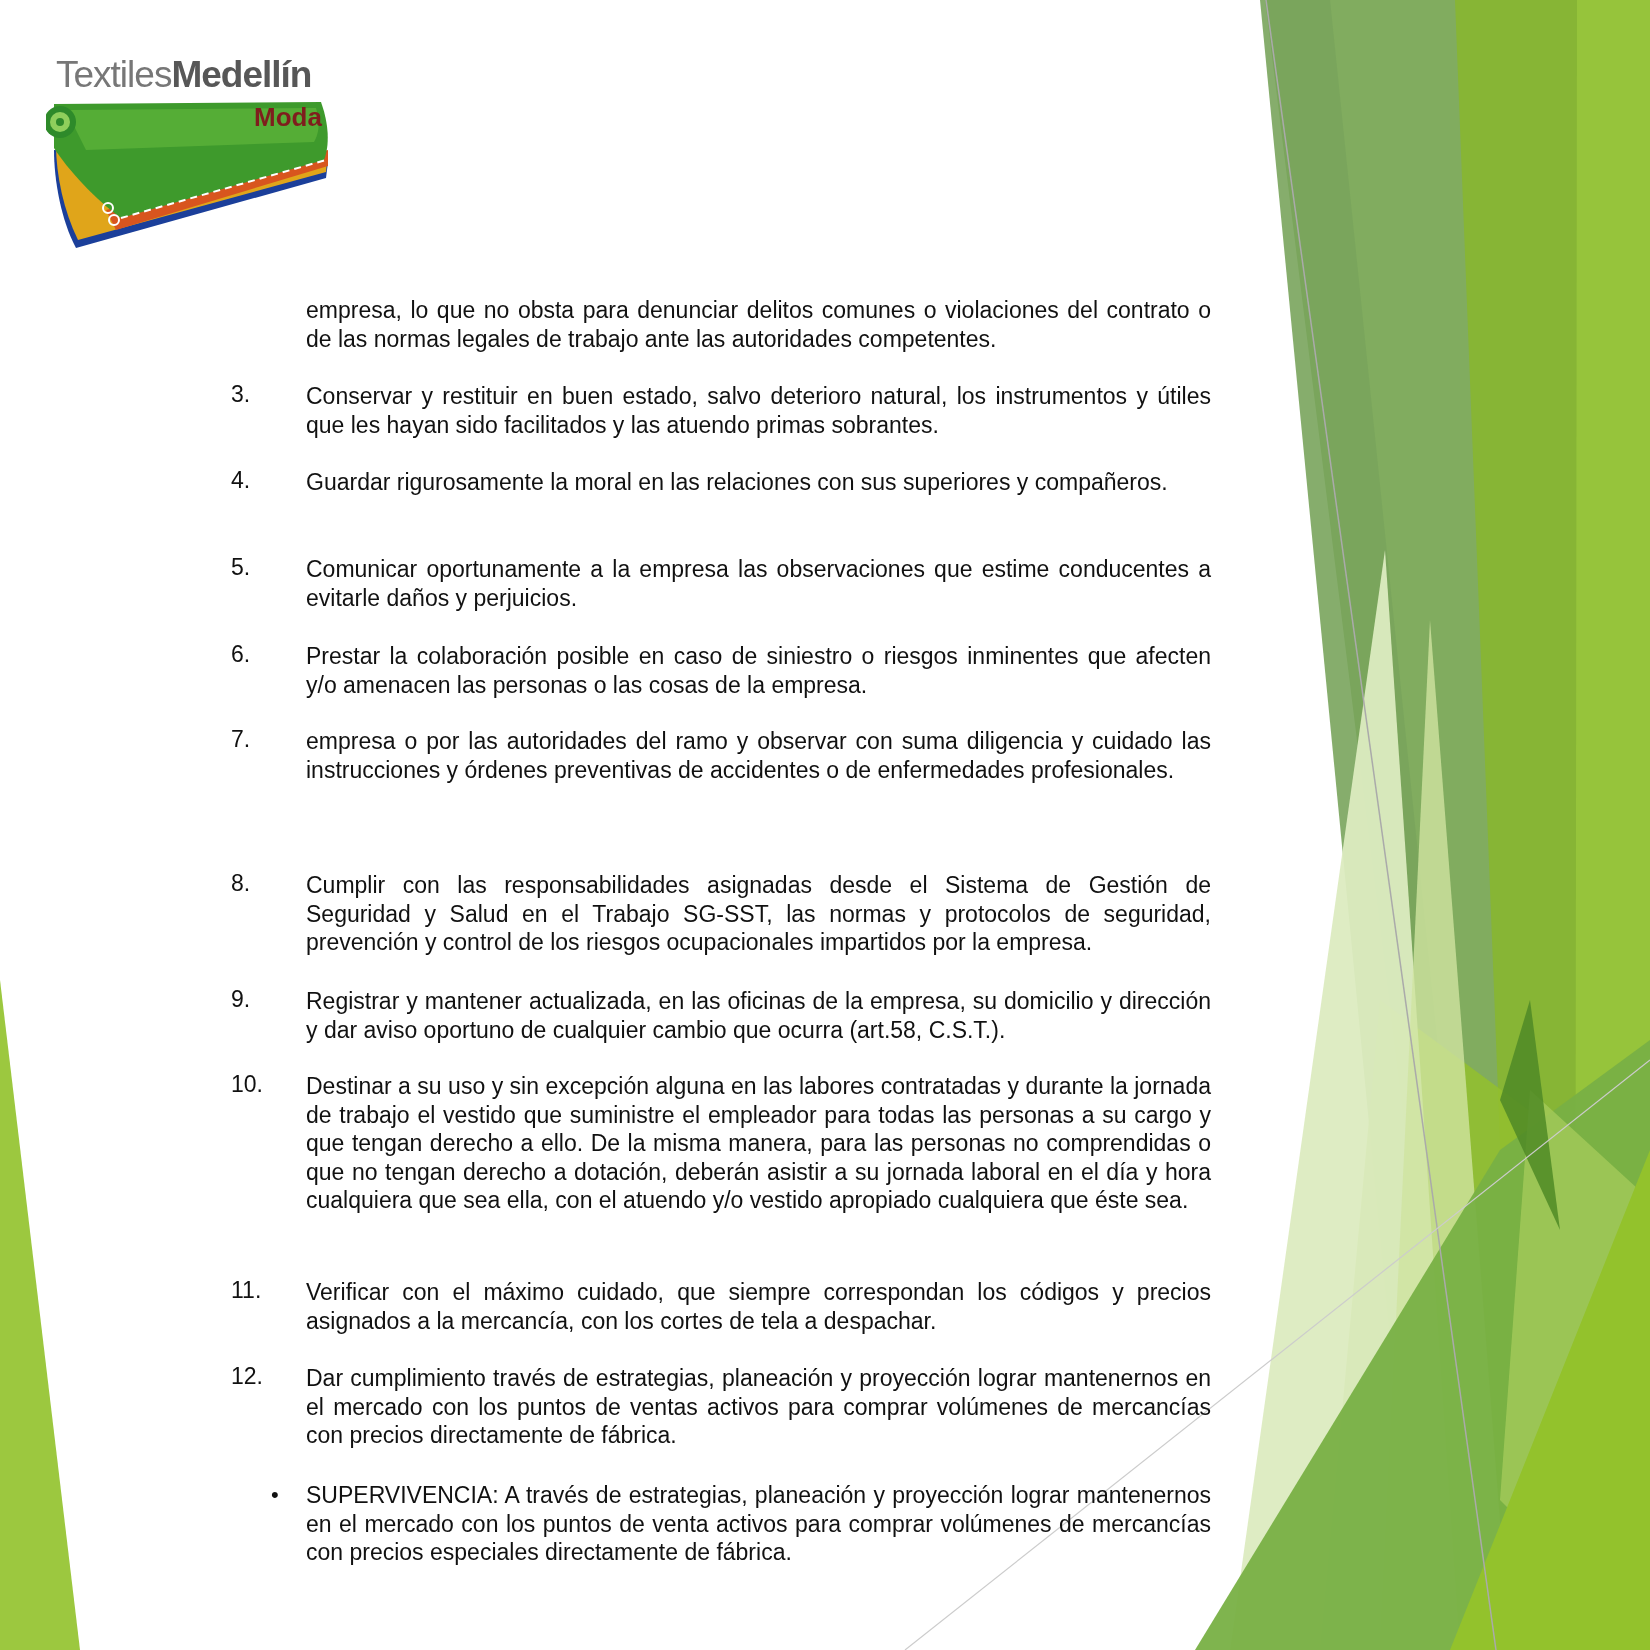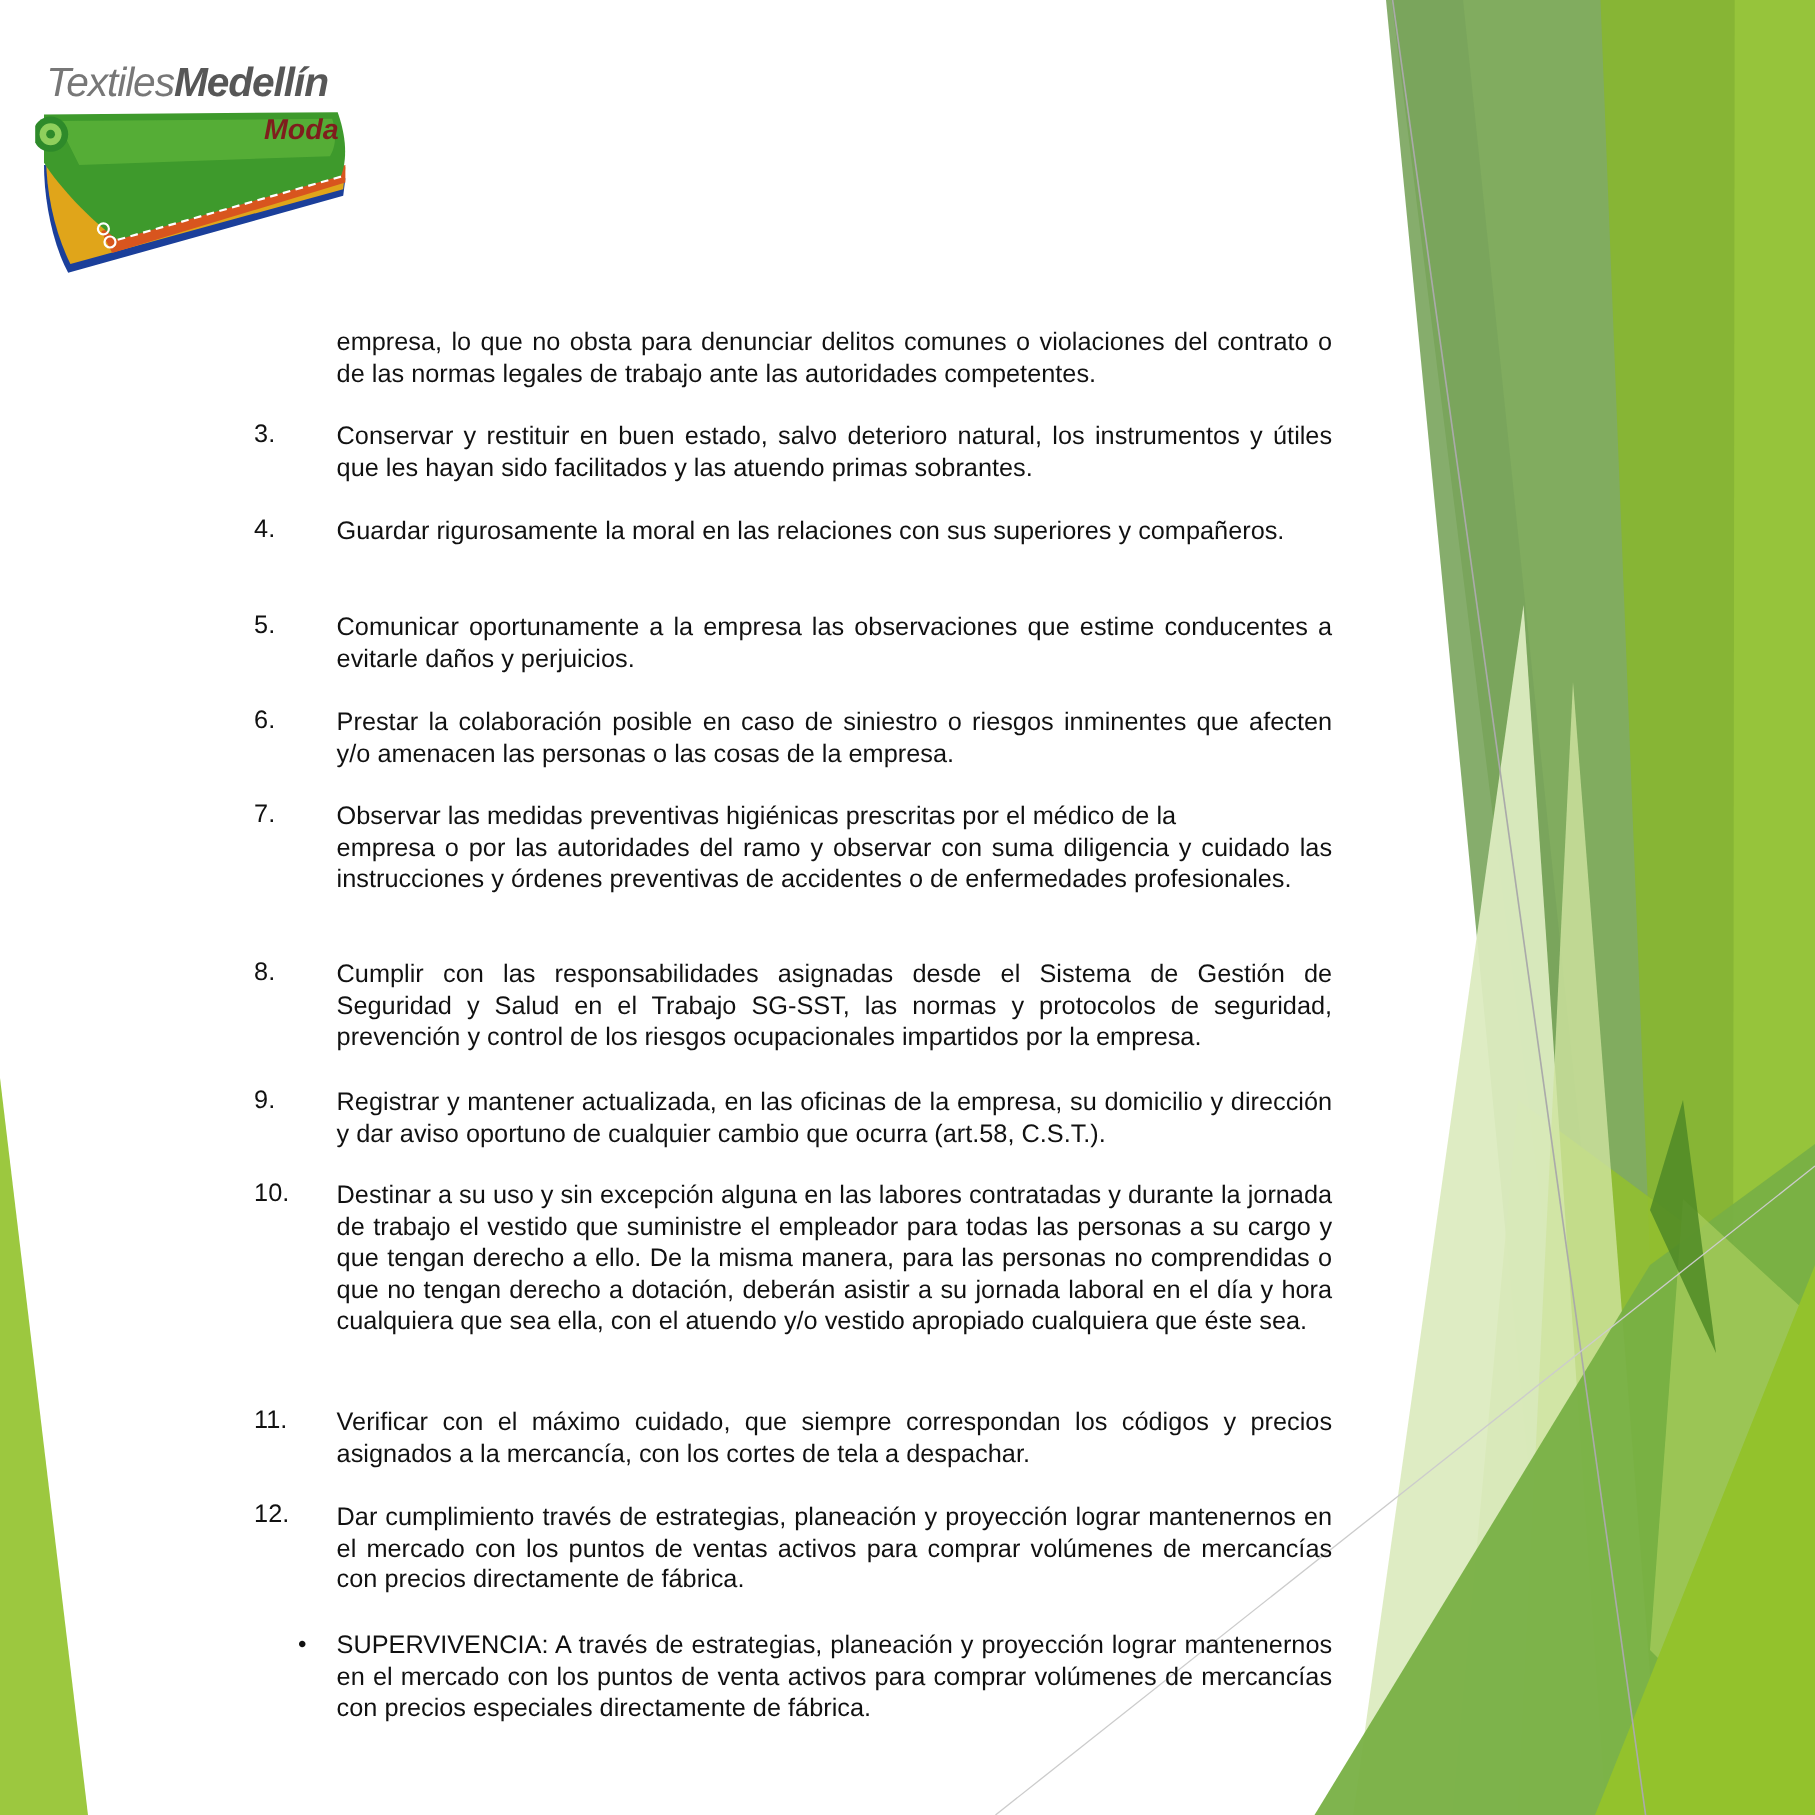--- a/index.html
+++ b/index.html
@@ -3,21 +3,21 @@
 <meta charset="utf-8">
 <style>
   html, body { margin:0; padding:0; }
   body {
     width:1650px; height:1650px; position:relative; overflow:hidden;
     background:#ffffff;
     font-family:"Liberation Sans", "DejaVu Sans", sans-serif;
     color:#111;
   }
   #bg { position:absolute; left:0; top:0; width:1650px; height:1650px; z-index:0; }
-  .logo { position:absolute; left:32px; top:50px; width:300px; height:210px; z-index:2;font-style:italic; }
+  .logo { position:absolute; left:46px; top:50px; width:300px; height:210px; z-index:2; }
   .logo-title {
     position:absolute; left:10px; top:6px; font-size:37px; letter-spacing:-1px;
     color:#5d5d5d; white-space:nowrap; line-height:1;
   }
   .logo-title .thin { font-weight:normal; color:#777; }
   .logo-title .bold { font-weight:bold; color:#575757; }
   .logo svg { position:absolute; left:0; top:40px; }
   .logo-moda {
     position:absolute; left:208px; top:52px; font-size:26px; color:#7f1d1d; font-weight:bold;
     z-index:3;
@@ -97,21 +97,20 @@
     <div class="txt">Comunicar oportunamente a la empresa las observaciones que estime conducentes a evitarle daños y perjuicios.</div>
   </div>
 
   <div class="item" style="top:601px;">
     <span class="num">6.</span>
     <div class="txt">Prestar la colaboración posible en caso de siniestro o riesgos inminentes que afecten y/o amenacen las personas o las cosas de la empresa.</div>
   </div>
 
   <div class="item" style="top:686px;">
     <span class="num">7.</span>
-    <div class="txt" style="text-align:left;">Observar las medidas preventivas higiénicas prescritas por el médico de la</div>
     <div class="txt">empresa o por las autoridades del ramo y observar con suma diligencia y cuidado las instrucciones y órdenes preventivas de accidentes o de enfermedades profesionales.</div>
   </div>
 
   <div class="item" style="top:830px;">
     <span class="num">8.</span>
     <div class="txt">Cumplir con las responsabilidades asignadas desde el Sistema de Gestión de Seguridad y Salud en el Trabajo SG-SST, las normas y protocolos de seguridad, prevención y control de los riesgos ocupacionales impartidos por la empresa.</div>
   </div>
 
   <div class="item" style="top:946px;">
     <span class="num">9.</span>

